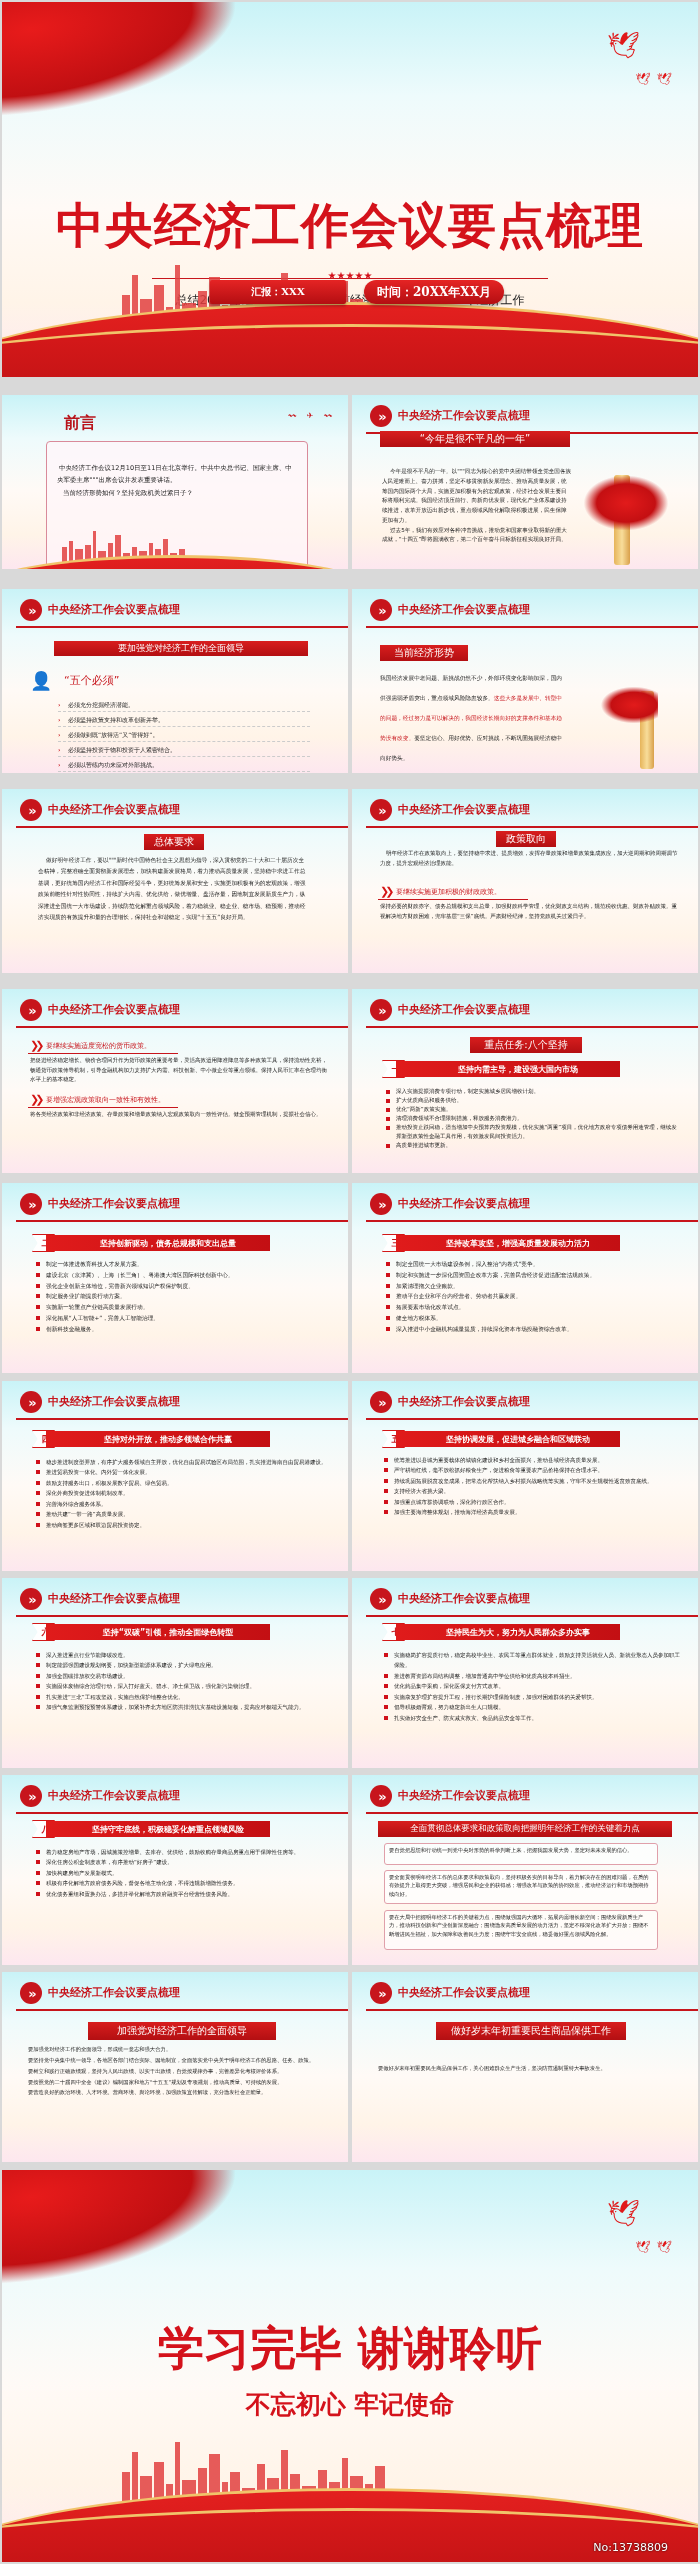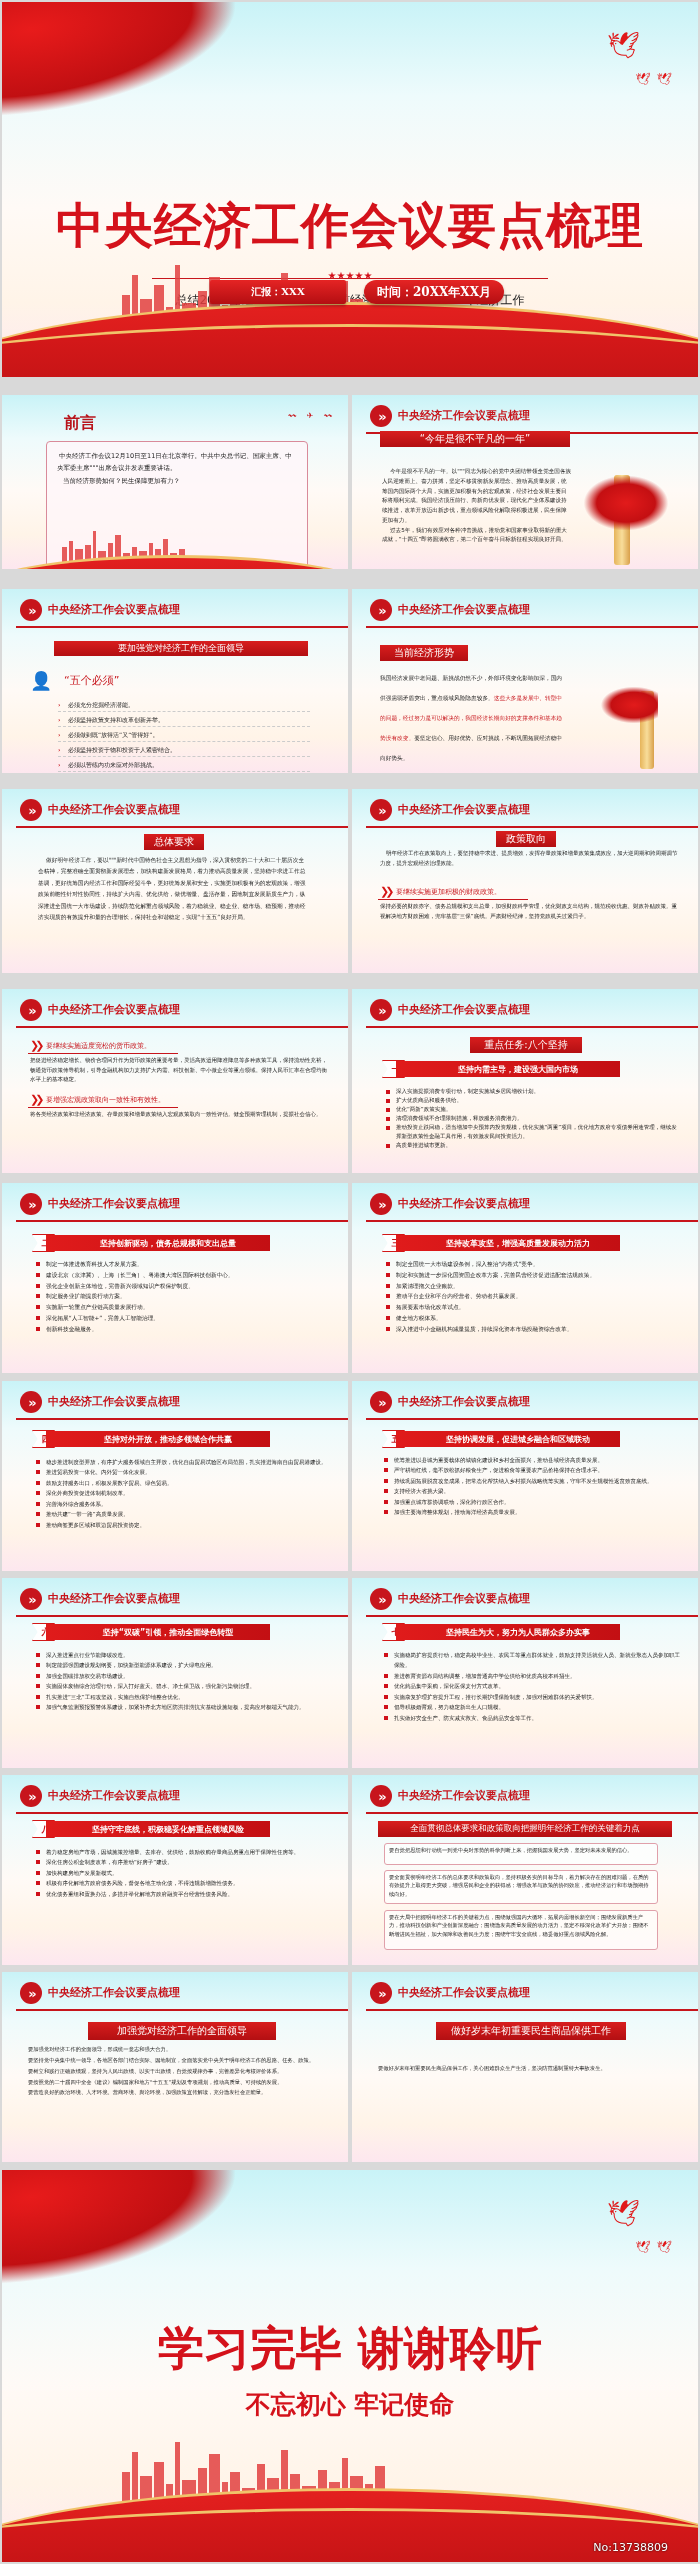--- a/index.html
+++ b/index.html
@@ -72,23 +72,23 @@
   <div class="wave gold" style="top:322px;left:-30%;width:160%;height:160px;background:linear-gradient(180deg,#d7191a,#a80b0e)"></div>
 
 </div>
 
 <div style="position:absolute;left:210px;top:280px;width:136px;height:24px;border-radius:2px;background:linear-gradient(180deg,#e52424,#b40e12);color:#fff;font-family:'DejaVu Serif','Liberation Serif',serif;font-weight:bold;font-size:10px;display:flex;align-items:center;justify-content:center;box-shadow:0 2px 3px rgba(0,0,0,.3);z-index:5">汇报：XXX</div>
 <div style="position:absolute;left:364px;top:280px;width:140px;height:24px;border-radius:13px;background:linear-gradient(180deg,#e52424,#b40e12);color:#fff;font-family:'DejaVu Serif','Liberation Serif',serif;font-weight:bold;font-size:12px;display:flex;align-items:center;justify-content:center;box-shadow:0 2px 3px rgba(0,0,0,.3);z-index:5">时间：20XX年XX月</div>
 
 <div class="slide sm-l" style="top:395px;height:174px;">
   <div style="position:absolute;left:62px;top:18px;font-family:Liberation Mono, monospace;font-weight:bold;font-size:16px;color:#b8141b">前言</div>
   <div style="position:absolute;right:12px;top:14px;color:#c7151c;font-size:8px;letter-spacing:4px">〰 ✈ 〰</div>
-  <div style="position:absolute;left:44px;top:46px;width:262px;height:130px;border:1px solid #d98a9a;border-radius:4px;background:rgba(255,245,250,.75);padding:8px 10px;font-size:6.5px;line-height:1.9;color:#222">
+  <div style="position:absolute;left:44px;top:46px;width:262px;height:130px;border:1px solid #d98a9a;border-radius:4px;background:rgba(255,245,250,.75);padding:20px 10px;font-size:6.5px;line-height:1.9;color:#222">
     <p style="text-indent:2px">中央经济工作会议12月10日至11日在北京举行。中共中央总书记、国家主席、中央军委主席"""出席会议并发表重要讲话。</p>
-    <p style="text-indent:6px">当前经济形势如何？民生保障更加有力？</p>
+    <p style="text-indent:6px">当前经济形势如何？坚持党政机关过紧日子？</p>
   </div>
   <div class="skyline" style="left:60px;bottom:6px;width:230px;height:34px">
     <span style="width:5px;height:16px"></span>
       <span style="width:4px;height:22px"></span>
       <span style="width:8px;height:14px"></span>
       <span style="width:6px;height:18px"></span>
       <span style="width:3px;height:32px"></span>
       <span style="width:8px;height:12px"></span>
       <span style="width:5px;height:20px"></span>
       <span style="width:6px;height:28px"></span>

